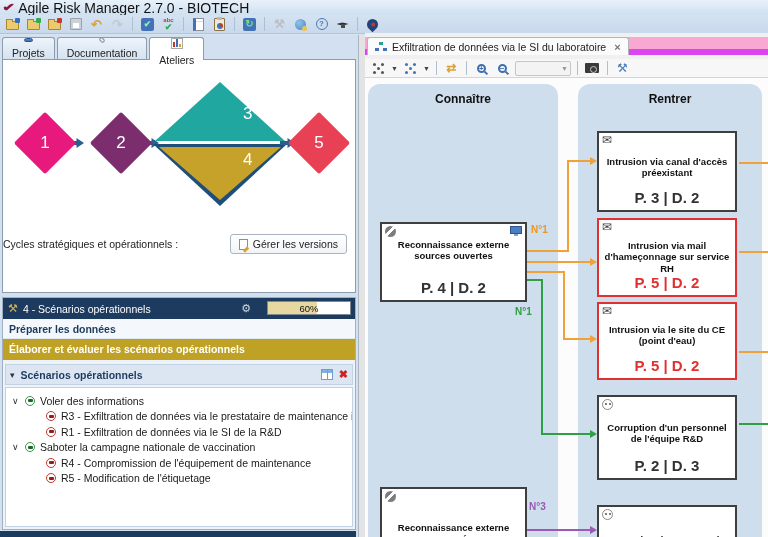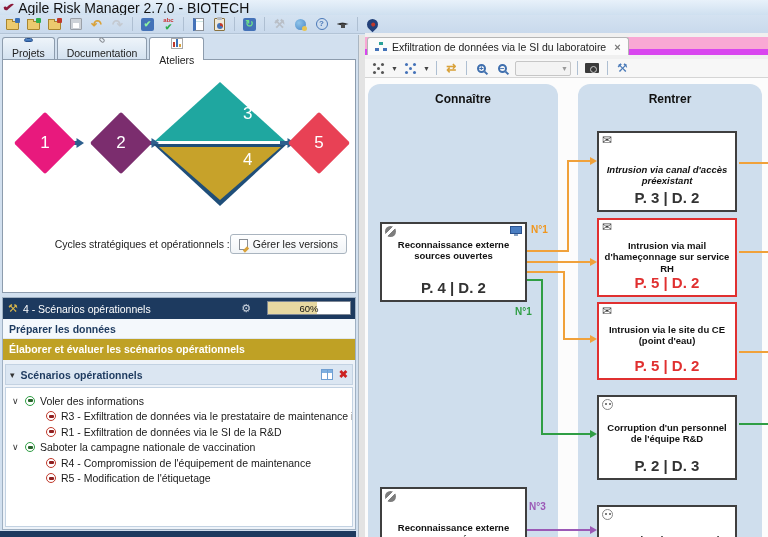--- a/index.html
+++ b/index.html
@@ -57,21 +57,21 @@
   .ic-chart s{ display:block; width:2px; } .ic-chart s:nth-child(1){height:5px;background:#c0392b;} .ic-chart s:nth-child(2){height:8px;background:#3a6fb5;} .ic-chart s:nth-child(3){height:3px;background:#d9a23a;}
   .ic-paperclip{ width:6px; height:11px; border:1.5px solid #8a8f96; border-radius:3px; transform:rotate(40deg); }
   .diamond-panel{ position:absolute; left:2px; top:24px; width:354px; height:234px; background:#fff; border:1px solid #8d9cad; }
   .dia{ position:absolute; display:flex; align-items:center; justify-content:center; color:#fff; font-size:17px; }
   .dia .rot{ position:absolute; inset:0; transform:rotate(45deg); border-radius:2px; }
   .dia span{ position:relative; z-index:1; }
   .tri{ position:absolute; }
   .dnum{ position:absolute; color:#fff; font-size:17px; z-index:3;}
   .flow-arrow{ position:absolute; width:15px; height:12px; background:#2d5f8e;
     clip-path:polygon(0 33%, 50% 33%, 50% 8%, 100% 50%, 50% 92%, 50% 67%, 0 67%); }
-  .cycle-row{ position:absolute; left:0; right:8px; top:172px; height:24px; display:flex; align-items:center; justify-content:flex-end; gap:0; }
+  .cycle-row{ position:absolute; left:0; right:8px; top:172px; height:24px; display:flex; align-items:center; justify-content:space-between; gap:0; }
   .cycle-row .cap{ font-size:10.5px; color:#222; }
   .btn-versions{ display:flex; align-items:center; gap:5px; font-size:10.5px; color:#222;
     border:1px solid #a9b4bf; border-radius:3px; background:linear-gradient(#fff,#f1f4f7); padding:3px 8px; }
   .ic-doc{ width:9px; height:11px; background:#fff; border:1px solid #8a8f96; position:relative;}
   .ic-doc::after{ content:''; position:absolute; right:-2px; bottom:-2px; width:6px; height:3px; background:#d9a23a; transform:rotate(-45deg); }
   
   .workshop{ position:absolute; left:2px; top:262px; width:354px; height:233px; background:#eef3f9; border:1px solid #9fb0c2; }
   .ws-head{ position:absolute; left:0; top:0; width:100%; height:21px; background:#1d3a5f; display:flex; align-items:center; }
   .ws-head .wicon{ color:#d9b64a; font-size:11px; margin:0 5px 0 5px; }
   .ws-head .wt{ color:#fff; font-size:10.5px; }
@@ -405,21 +405,21 @@
         <div class="irow">
           <span class="ic-slash"></span>
         </div>
         <div class="ttl" style="margin-top:18px;">Reconnaissance externe avancée</div>
       </div>
 
       <div class="node" style="left:232px;top:53px;width:140px;height:81px;">
         <div class="irow">
             <span class="ic-env">✉</span>
           </div>
-        <div class="ttl" style="margin-top:16px;font-style:italic;">Intrusion via canal d'accès préexistant</div>
+        <div class="ttl" style="margin-top:8px;">Intrusion via canal d'accès préexistant</div>
         <div class="met">P. 3 | D. 2</div>
       </div>
       <div class="node crit" style="left:232px;top:140px;width:140px;height:79px;">
         <div class="irow">
             <span class="ic-env">✉</span>
           </div>
         <div class="ttl" style="margin-top:5px;">Intrusion via mail d'hameçonnage sur service RH</div>
         <div class="met">P. 5 | D. 2</div>
       </div>
       <div class="node crit" style="left:232px;top:224px;width:140px;height:78px;">

